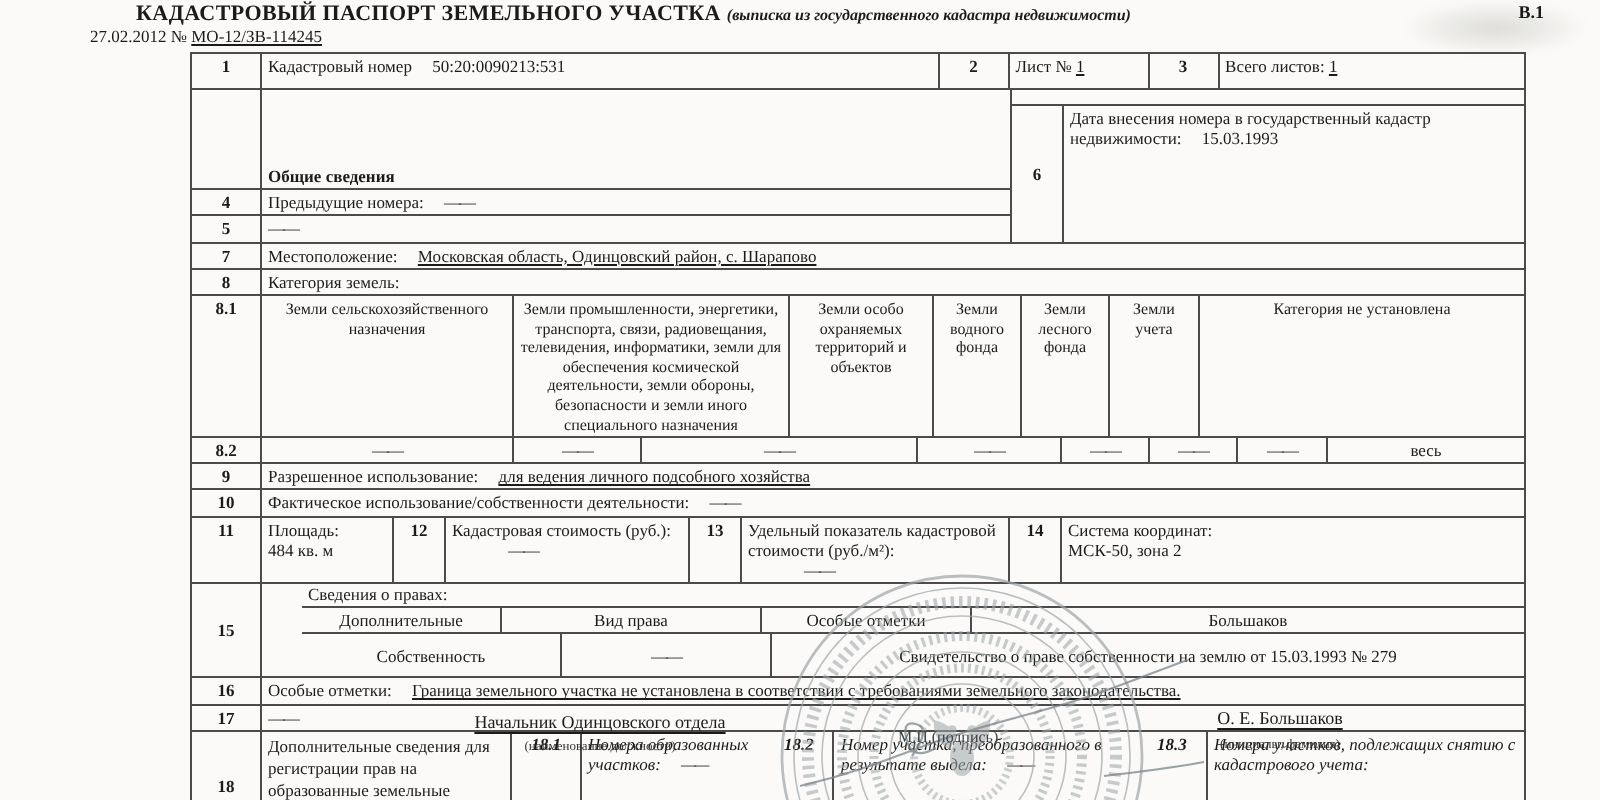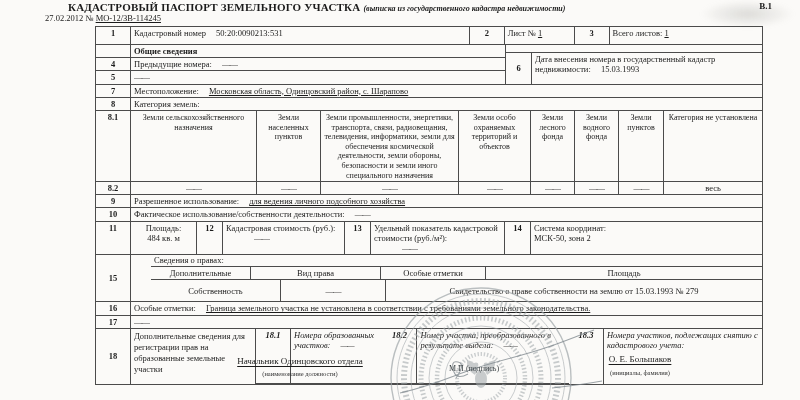--- a/index.html
+++ b/index.html
@@ -42,34 +42,34 @@
   .lbl { margin-right: 8px; }
 
   
   .bandB { min-height: 37px; }
   .bleft { width: 410px; flex: none; border-right: 1px solid #4b4b4b; display: flex; flex-direction: column; }
   .brow { display: flex; border-bottom: 1px solid #4b4b4b; flex: 1; }
   .brow:last-child { border-bottom: none; }
   .bright { flex: 1; position: relative; }
   .b6 { position: absolute; left: -1px; right: 0; top: 7px; bottom: 0; border: 1px solid #4b4b4b; border-right: none; border-bottom: none; display: flex; }
   .b6 .num { width: 26px; border-right: 1px solid #4b4b4b; display: flex; align-items: center; justify-content: center; }
-  .bold { font-weight: bold; }
+  .bold { font-weight: bold; margin-top: 37px; }
 
   
   .band81 { min-height: 46px; }
   .cat { font-size: 8px; text-align: center; padding-top: 2px; }
   .c81-1 { width: 126px; } .c81-2 { width: 64px; } .c81-3 { width: 138px; }
   .c81-4 { width: 72px; }  .c81-5 { width: 44px; } .c81-6 { width: 44px; }
   .c81-7 { width: 45px; }  .c81-8 { flex: 1; }
   .band82 { min-height: 12px; }
 
   
   .bandI { min-height: 27px; }
   .nI { width: 26px; }
-  .cI1 { width: 66px; text-align: center; } .cI2 { width: 122px; } .cI3 { width: 134px; } .cI4 { flex: 1; }
+  .cI1 { width: 66px; } .cI2 { width: 122px; } .cI3 { width: 134px; } .cI4 { flex: 1; }
   .dash-under { display: block; margin-left: 28px; }
 
   
   .r15-right { flex: 1; display: flex; flex-direction: column; margin-left: 20px; }
   .r15head { border-bottom: 1px solid #4b4b4b; padding: 0 3px; min-height: 12px; }
   .r15cols, .r15data { display: flex; }
   .r15cols { border-bottom: 1px solid #4b4b4b; min-height: 12px; }
   .r15data { flex: 1; min-height: 21px; }
   .c15-1 { width: 100px; } .c15-2 { width: 130px; } .c15-3 { width: 105px; } .c15-4 { flex: 1; }
   .r15cols .cell, .r15data .cell { text-align: center; }
@@ -174,26 +174,25 @@
   </div>
 
   <div class="band">
     <div class="cell num">8</div>
     <div class="cell grow">Категория земель:</div>
   </div>
 
   <div class="band band81">
     <div class="cell num">8.1</div>
     <div class="cell cat c81-1">Земли сельскохозяйственного назначения</div>
-    <div class="cell cat c81-2">Земли населенных пунктов</div>
     <div class="cell cat c81-3">Земли промышленности, энергетики, транспорта, связи, радиовещания, телевидения, информатики, земли для обеспечения космической деятельности, земли обороны, безопасности и земли иного специального назначения</div>
     <div class="cell cat c81-4">Земли особо охраняемых территорий и объектов</div>
+    <div class="cell cat c81-6">Земли водного фонда</div>
     <div class="cell cat c81-5">Земли лесного фонда</div>
-    <div class="cell cat c81-6">Земли водного фонда</div>
-    <div class="cell cat c81-7">Земли пунктов</div>
+    <div class="cell cat c81-7">Земли учета</div>
     <div class="cell cat c81-8">Категория не установлена</div>
   </div>
 
   <div class="band band82">
     <div class="cell num">8.2</div>
     <div class="cell ctr dash c81-1">——</div>
     <div class="cell ctr dash c81-2">——</div>
     <div class="cell ctr dash c81-3">——</div>
     <div class="cell ctr dash c81-4">——</div>
     <div class="cell ctr dash c81-5">——</div>
@@ -242,21 +241,21 @@
   </div>
 
   <div class="band">
     <div class="cell num mid">15</div>
     <div class="r15-right">
       <div class="r15head">Сведения о правах:</div>
       <div class="r15cols">
         <div class="cell c15-1">Дополнительные</div>
         <div class="cell c15-2">Вид права</div>
         <div class="cell c15-3">Особые отметки</div>
-        <div class="cell c15-4">Площадь</div>
+        <div class="cell c15-4">Большаков</div>
       </div>
       <div class="r15data">
         <div class="cell c15-2 vmid">Собственность</div>
         <div class="cell c15-3 vmid dash">——</div>
         <div class="cell c15-4 vmid">Свидетельство о праве собственности на землю от 15.03.1993 № 279</div>
       </div>
     </div>
   </div>
 
   <div class="band">

